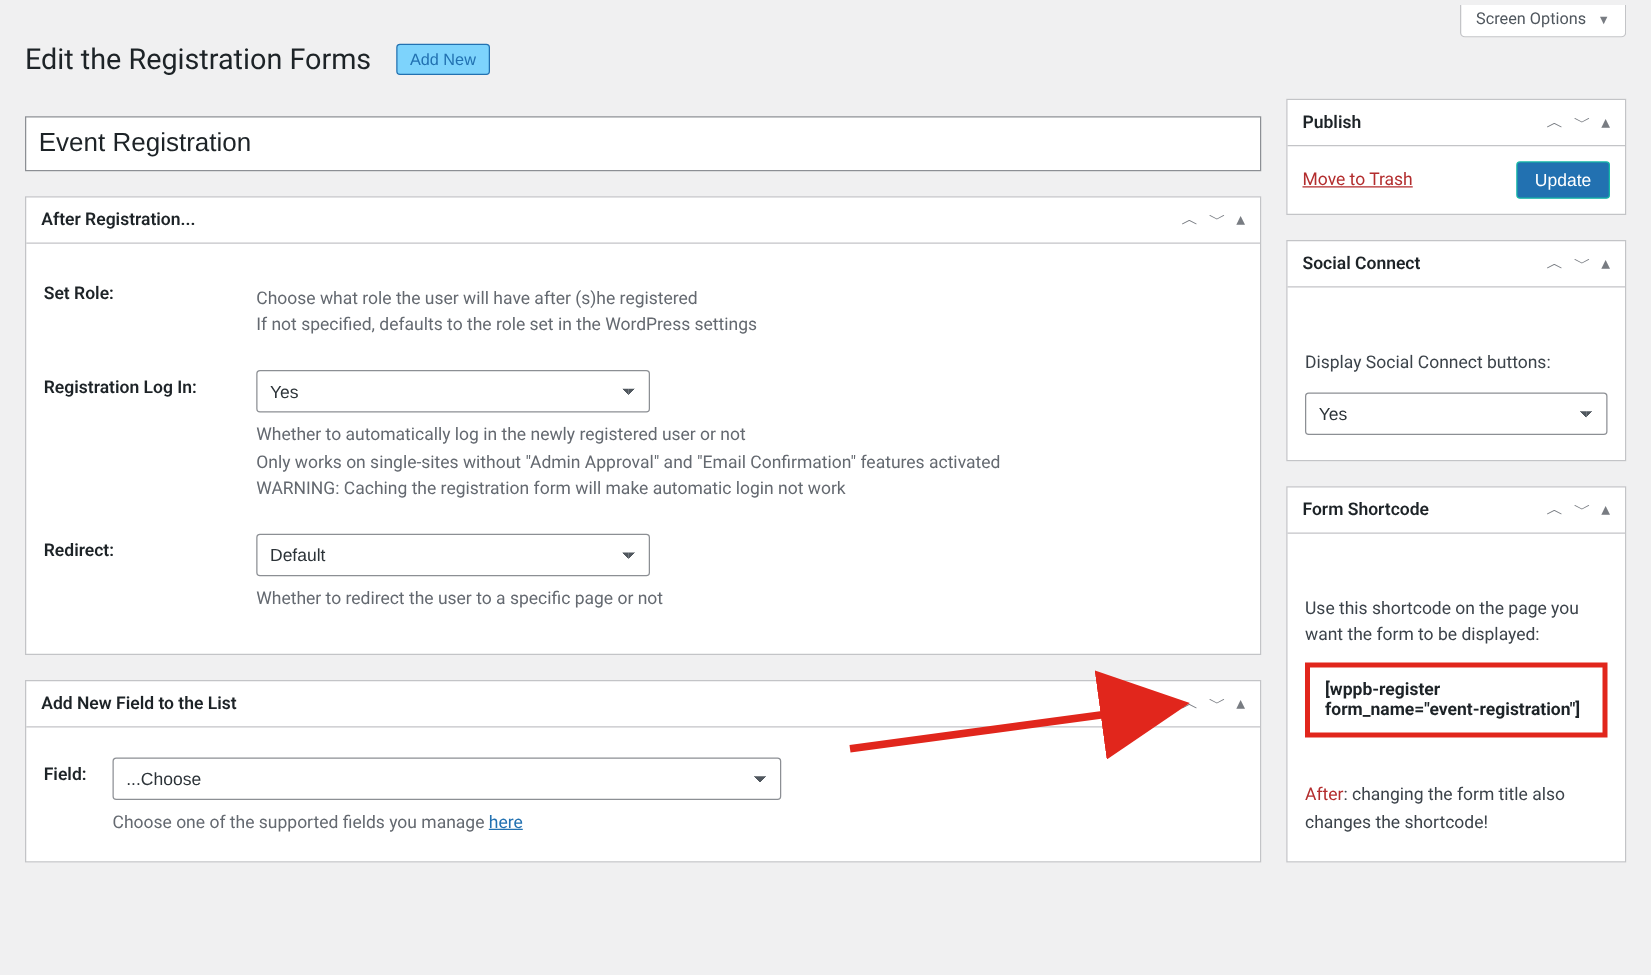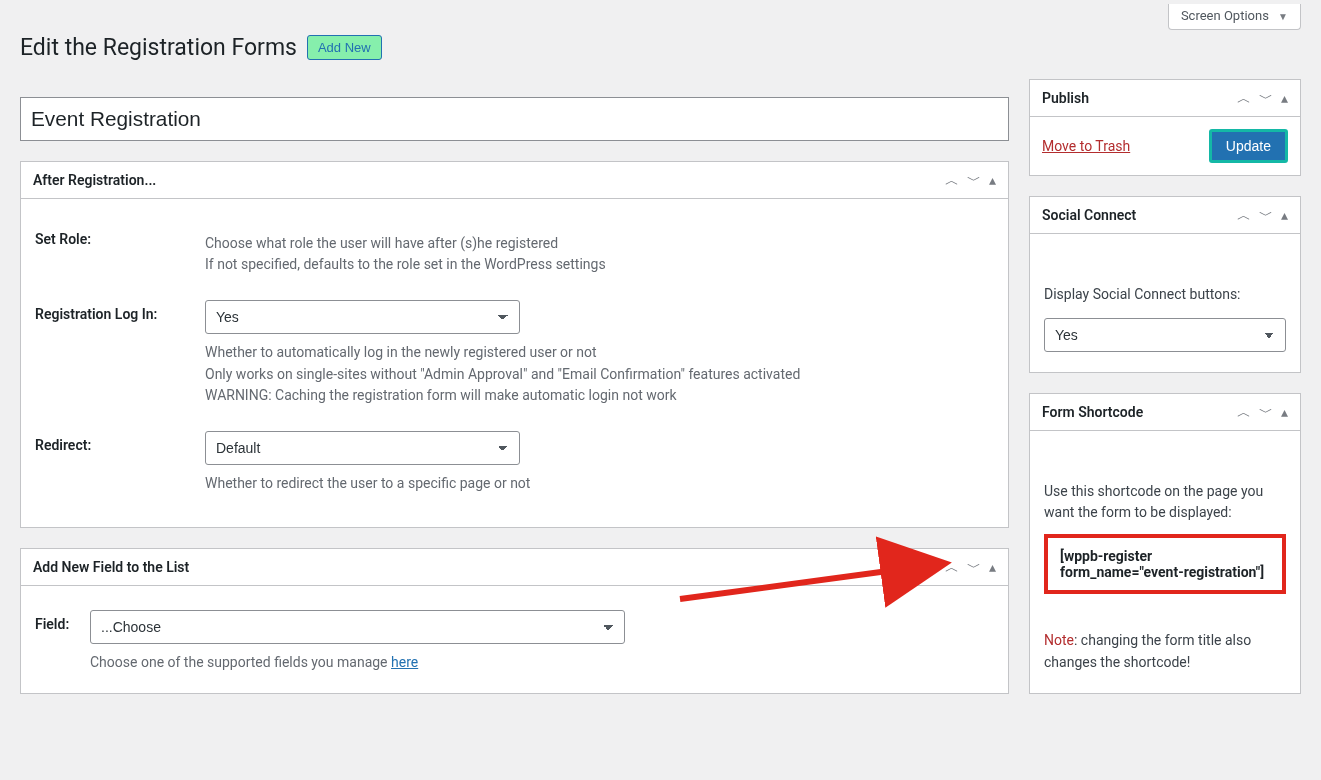--- a/index.html
+++ b/index.html
@@ -10,24 +10,24 @@
     font-size: 13px;
     padding: 0 20px 20px 20px;
   }
   .top-bar { display:flex; justify-content:flex-end; padding-top:4px; }
   .screen-options {
     background:#fff; border:1px solid #c3c4c7; border-top:none;
     padding:4px 12px 6px 12px; font-size:13px; color:#50575e; cursor:pointer;
     border-radius:0 0 4px 4px;
   }
   .screen-options .tri { margin-left:6px; font-size:10px; color:#787c82;}
-  .page-head { display:flex; align-items:center; gap:10px; margin:4px 0 18px 0; }
+  .page-head { display:flex; align-items:center; gap:20px; margin:4px 0 18px 0; }
   h1.page-title { font-size:23px; font-weight:400; color:#1d2327; }
   .btn-add-new {
-    border:1px solid #2271b1; color:#2271b1; background:#86efac;
+    border:1px solid #2271b1; color:#2271b1; background:#7dd3fc;
     padding:4px 10px; font-size:13px; border-radius:3px; cursor:pointer;
   }
   .columns { display:flex; gap:20px; align-items:flex-end; }
   .col-main { flex:1; min-width:0; }
   .col-side { width:272px; flex-shrink:0; }
   .title-input {
     width:100%; font-size:1.6em; line-height:1.4; border:1px solid #8c8f94;
     padding:3px 10px; background:#fff; color:#1d2327; outline:none; height:44px;
   }
   .postbox {
@@ -54,21 +54,21 @@
     background-size:5px 5px,5px 5px; background-repeat:no-repeat;
   }
   .sel.wide { width:535px; }
   .desc { color:#646970; font-size:14px; margin-top:8px; line-height:1.55; }
   .publish-actions {
     display:flex; justify-content:space-between; align-items:center;
     padding:12px; border-top:0;
   }
   .link-trash { color:#b32d2e; text-decoration:underline; font-size:14px; cursor:pointer; }
   .btn-primary {
-    background:#2271b1; border:3px solid #14b8a6; color:#fff; font-size:14px;
+    background:#2271b1; border:1px solid #14b8a6; color:#fff; font-size:14px;
     padding:6px 14px; border-radius:3px; cursor:pointer;
   }
   .side-text { font-size:14px; color:#3c434a; line-height:1.55;margin-top:36px; }
   .shortcode-box {
     border:4px solid #e1261c; padding:10px 12px; margin:10px 0 16px 0;
     font-weight:700; font-size:14px; color:#1d2327; word-break:break-word;
   }
   .note-red { color:#b32d2e; }
   a.inline-link { color:#2271b1; text-decoration:underline; cursor:pointer; }
   .field-row { display:flex; align-items:flex-start; padding:10px 0 0 0; }
@@ -205,21 +205,21 @@
         <div class="postbox-actions">
           <span>︿</span>
           <span>﹀</span>
           <span>▴</span>
         </div>
       </div>
       <div class="inside">
         <div class="side-text">Use this shortcode on the page you want the form to be displayed:</div>
         <div class="shortcode-box">[wppb-register form_name="event-registration"]</div>
         <div class="side-text">
-          <span class="note-red">Note</span><span>: changing the form title also changes the shortcode!</span>
+          <span class="note-red">After</span><span>: changing the form title also changes the shortcode!</span>
         </div>
       </div>
     </div>
   </div>
 </div>
 
 <svg class="arrow" width="100%" height="700">
   <defs>
     <marker id="ah" markerWidth="12" markerHeight="12" refX="10" refY="6" orient="auto">
       <path d="M0,0 L12,6 L0,12 Z" fill="#e1261c"></path>

